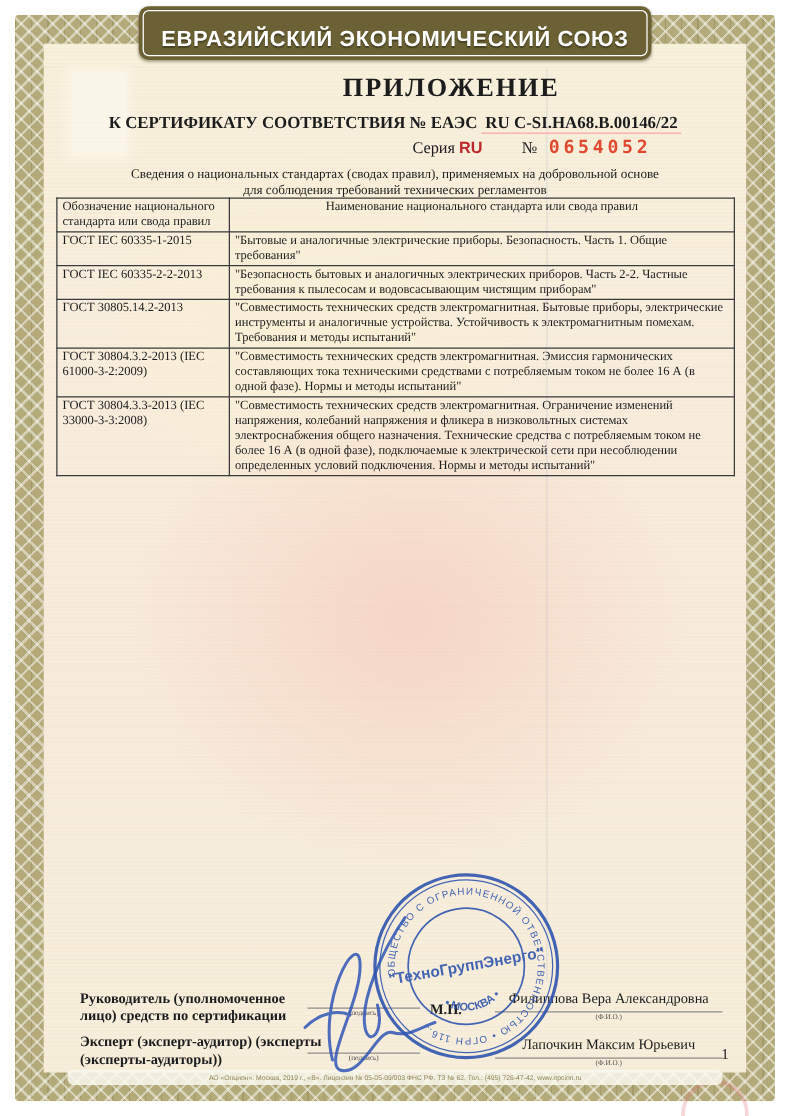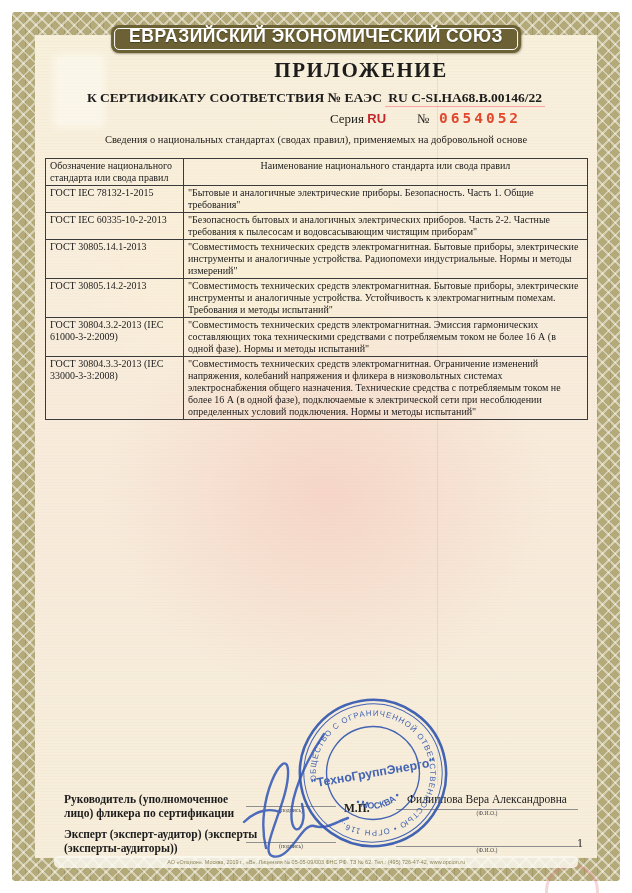--- a/index.html
+++ b/index.html
@@ -19,22 +19,22 @@
           radial-gradient(ellipse 280px 220px at 40% 28%, rgba(250,240,212,.8), rgba(250,240,212,0) 70%),
           repeating-linear-gradient(0deg, rgba(228,168,128,.05) 0 1px, rgba(228,168,128,0) 1px 3px),
           linear-gradient(180deg,#f7f0db 0%,#f8eedd 25%,#f7ebdc 55%,#f6eedb 100%);}
   .watermark-rect{position:absolute;left:57px;top:58px;width:44px;height:66px;
         background:rgba(253,252,244,.55);box-shadow:0 0 8px 4px rgba(253,252,244,.55);}
   .fold-line{position:absolute;left:437px;top:55px;width:1px;height:730px;background:rgba(100,140,200,.16);}
   .corner-ghost{position:absolute;left:545px;top:864px;width:48px;height:48px;border-radius:50%;
         border:3px solid rgba(226,120,130,.3);}
   
   .banner{position:absolute;top:5px;left:50%;transform:translateX(-50%);
-        background:var(--banner-bg,#6b6134);border-radius:8px;padding:1px 18px 6px;
-        box-shadow:0 1px 2px rgba(60,50,20,.4);white-space:nowrap;margin-top:20px;}
+        background:var(--banner-bg,#6b6134);border-radius:8px;padding:16px 18px 6px;
+        box-shadow:0 1px 2px rgba(60,50,20,.4);white-space:nowrap;}
   .banner::before{content:"";position:absolute;inset:3px;border:1.5px solid #ffffff;border-radius:5px;pointer-events:none;}
   .banner span{font-family:"Liberation Sans",sans-serif;font-weight:bold;font-size:17.5px;
         letter-spacing:.5px;color:#fff;text-shadow:0 1px 1px rgba(0,0,0,.35);}
   
   .doc-title{position:absolute;top:58px;left:0;width:100%;text-align:center;
         font-size:21px;font-weight:bold;letter-spacing:1.5px;margin-left:45px;}
   .cert-line{position:absolute;top:90px;left:0;width:100%;text-align:center;
         font-size:13.5px;font-weight:bold;white-space:nowrap;}
   .cert-number{border-bottom:1px solid #fca5a5;padding:0 3px 1px;}
   .series-line{position:absolute;top:110px;left:330px;font-size:13px;white-space:nowrap;}
@@ -92,70 +92,68 @@
 
   <div class="series-line">
     <span>Серия</span>
     <span class="series-value">RU</span>
     <span class="num-sign">№</span>
     <span class="blank-number">0654052</span>
   </div>
 
   <div class="intro">
     <div>Сведения о национальных стандартах (сводах правил), применяемых на добровольной основе</div>
+    <div>для соблюдения требований технических регламентов</div>
   </div>
 
   <table class="standards">
     <thead>
       <tr>
         <th class="col-designation">Обозначение национального стандарта или свода правил</th>
         <th>
           <span class="name-header-inner">Наименование национального стандарта или свода правил</span>
         </th>
       </tr>
     </thead>
     <tbody>
       <tr>
-        <td>ГОСТ IEC 78132-1-2015</td>
+        <td>ГОСТ IEC 60335-1-2015</td>
         <td>"Бытовые и аналогичные электрические приборы. Безопасность. Часть 1. Общие требования"</td>
       </tr>
       <tr>
-        <td>ГОСТ IEC 60335-10-2-2013</td>
+        <td>ГОСТ IEC 60335-2-2-2013</td>
         <td>"Безопасность бытовых и аналогичных электрических приборов. Часть 2-2. Частные требования к пылесосам и водовсасывающим чистящим приборам"</td>
-      </tr>
-      <tr>
-        <td>ГОСТ 30805.14.1-2013</td>
-        <td>"Совместимость технических средств электромагнитная. Бытовые приборы, электрические инструменты и аналогичные устройства. Радиопомехи индустриальные. Нормы и методы измерений"</td>
       </tr>
       <tr>
         <td>ГОСТ 30805.14.2-2013</td>
         <td>"Совместимость технических средств электромагнитная. Бытовые приборы, электрические инструменты и аналогичные устройства. Устойчивость к электромагнитным помехам. Требования и методы испытаний"</td>
       </tr>
       <tr>
         <td>ГОСТ 30804.3.2-2013 (IEC 61000-3-2:2009)</td>
         <td>"Совместимость технических средств электромагнитная. Эмиссия гармонических составляющих тока техническими средствами с потребляемым током не более 16 А (в одной фазе). Нормы и методы испытаний"</td>
       </tr>
       <tr>
         <td>ГОСТ 30804.3.3-2013 (IEC 33000-3-3:2008)</td>
         <td>"Совместимость технических средств электромагнитная. Ограничение изменений напряжения, колебаний напряжения и фликера в низковольтных системах электроснабжения общего назначения. Технические средства с потребляемым током не более 16 А (в одной фазе), подключаемые к электрической сети при несоблюдении определенных условий подключения. Нормы и методы испытаний"</td>
       </tr>
     </tbody>
   </table>
 
-  <div class="sig-label" style="left:64px;top:793px;width:195px;">Руководитель (уполномоченное лицо) фликера по сертификации</div>
+  <div class="sig-label" style="left:64px;top:793px;width:195px;">Руководитель (уполномоченное лицо) средств по сертификации</div>
   <div class="sig-label" style="left:64px;top:828px;width:210px;">Эксперт (эксперт-аудитор) (эксперты (эксперты-аудиторы))</div>
 
   <div class="sig-line" style="left:246px;top:792px;width:90px;height:14px;"></div>
   <div class="sig-caption" style="left:246px;top:807px;width:90px;">(подпись)</div>
   <div class="sig-line" style="left:246px;top:828px;width:90px;height:14px;"></div>
   <div class="sig-caption" style="left:246px;top:843px;width:90px;">(подпись)</div>
 
   <div class="sig-name" style="left:388px;top:793px;width:198px;">Филиппова Вера Александровна</div>
   <div class="sig-line" style="left:396px;top:795px;width:182px;height:14px;"></div>
   <div class="sig-caption" style="left:396px;top:810px;width:182px;">(Ф.И.О.)</div>
+  <div class="sig-name" style="left:388px;top:830px;width:198px;">Лапочкин Максим Юрьевич</div>
   <div class="sig-line" style="left:396px;top:832px;width:182px;height:14px;"></div>
   <div class="sig-caption" style="left:396px;top:847px;width:182px;">(Ф.И.О.)</div>
 
   <div class="mp">М.П.</div>
   <div class="page-number">1</div>
 
   <svg class="stamp" viewBox="0 0 160 160">
     <defs>
       <path id="ringPath" d="M80,80 m-58,0 a58,58 0 1,1 116,0 a58,58 0 1,1 -116,0"></path>
       <path id="cityPath" d="M80,80 m-36,0 a36,36 0 1,0 72,0"></path>

